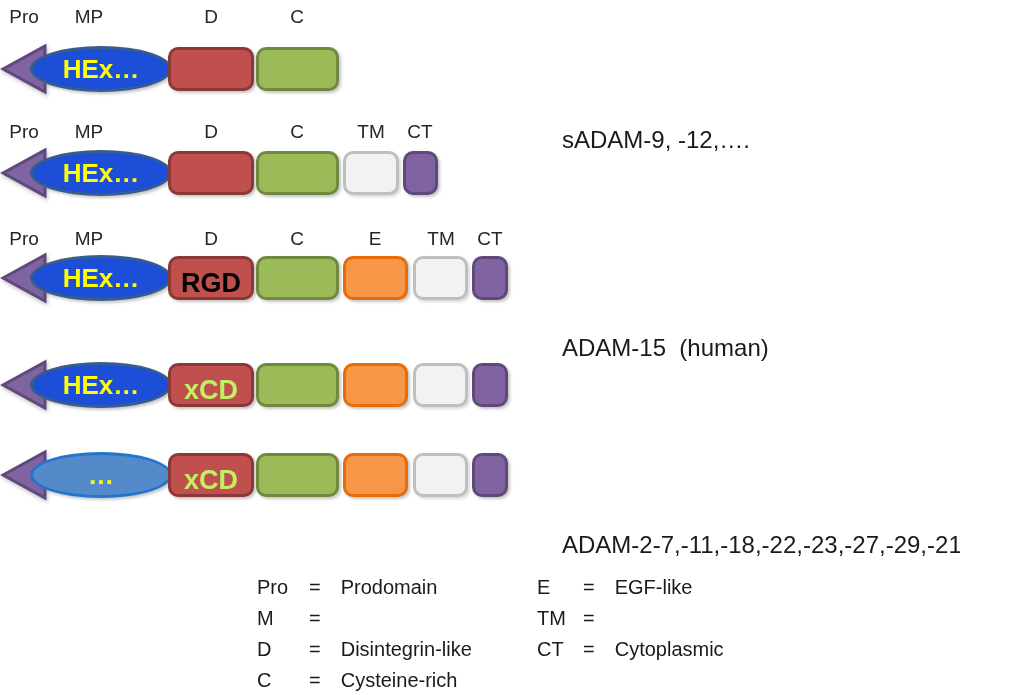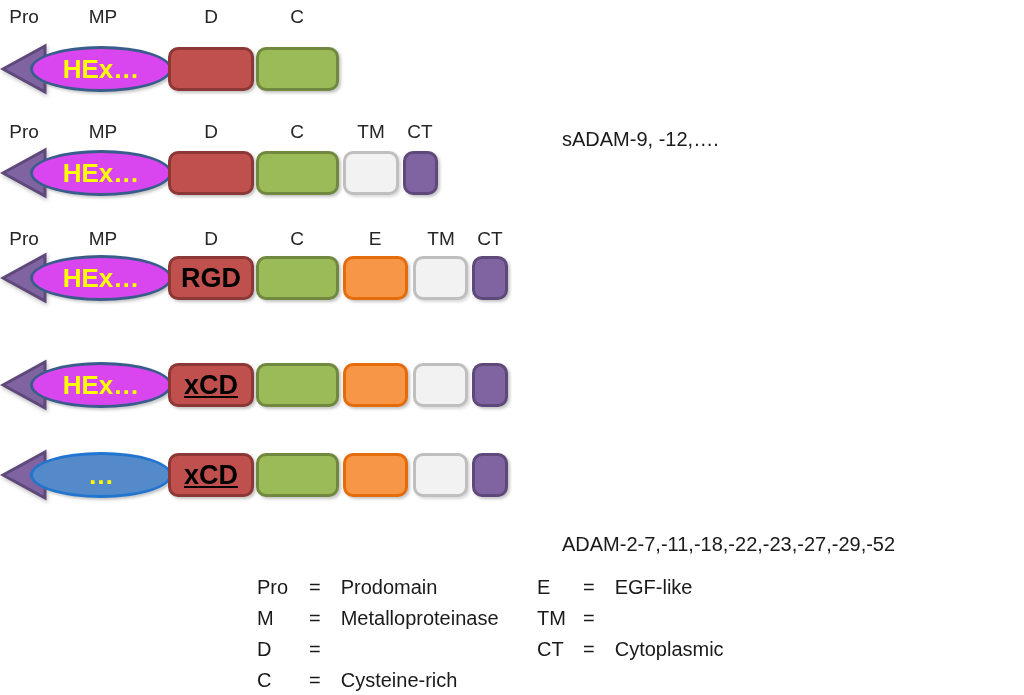--- a/index.html
+++ b/index.html
@@ -3,53 +3,53 @@
 <meta charset="utf-8">
 <style>
   html,body{margin:0;padding:0;background:#fff;}
   .canvas{
     position:relative;width:960px;height:695px;background:#ffffff;
     font-family:"Liberation Sans", sans-serif;overflow:hidden;
   }
   .row{position:absolute;inset:0;}
   
   .lb{position:absolute;width:64px;text-align:center;font-size:19px;color:#262626;}
-  .lb.pro{left:-8px}.lb.mp{left:71px}.lb.d{left:179px}.lb.c{left:265px}.lb.e{left:343px}
+  .lb.pro{left:-8px}.lb.mp{left:57px}.lb.d{left:179px}.lb.c{left:265px}.lb.e{left:343px}
   .lb.tm2{left:339px}.lb.ct2{left:388px}.lb.tm3{left:409px}.lb.ct3{left:458px}
   .r1 .lb{top:6px}.r2 .lb{top:121px}.r3 .lb{top:228px}
   
   .strip{position:absolute;left:0;width:540px;height:52px;}
   .r1 .strip{top:43px}.r2 .strip{top:147px}.r3 .strip{top:252px}.r4 .strip{top:359px}.r5 .strip{top:449px}
   .tri{position:absolute;left:0;top:0;filter:drop-shadow(1px 2px 2px rgba(90,90,90,.4));}
   .ellipse{
     position:absolute;left:30px;top:3px;width:142px;height:46px;border-radius:50%;
-    background:#d946ef;border:3px solid #385D8A;box-sizing:border-box;
+    background:#1d4ed8;border:3px solid #385D8A;box-sizing:border-box;
     display:flex;align-items:center;justify-content:center;
     box-shadow:2px 2px 3px rgba(110,110,110,.4);
   }
   .ellipse.lite{background:#548AC9;border-color:#2175CE;}
   .etext{color:#FFFF00;font-weight:bold;font-size:26px;line-height:1;}
   .box{
     position:absolute;top:4px;height:44px;border-radius:10px;box-sizing:border-box;
     border:3px solid transparent;display:flex;align-items:center;justify-content:center;
     box-shadow:2px 2px 3px rgba(110,110,110,.4);
   }
-  .box.red{left:168px;width:86px;background:#C0504D;border-color:#8C3836;}
+  .box.red{left:168px;width:86px;background:#C0504D;border-color:#8C3836;align-items:flex-end;}
   .box.green{left:256px;width:83px;background:#9BBB59;border-color:#71893F;}
   .box.orange{left:343px;width:65px;background:#F79646;border-color:#E46C0A;}
   .box.tm{background:#F2F2F2;border-color:#BFBFBF;box-shadow:2px 2px 3px rgba(150,150,150,.35);}
   .box.tm.pos2{left:343px;width:56px;}
   .box.tm.pos3{left:413px;width:55px;}
   .box.ct{background:#8064A2;border-color:#5F497A;}
   .box.ct.pos2{left:403px;width:35px;}
   .box.ct.pos3{left:472px;width:36px;}
   .rtext{font-weight:bold;font-size:27px;line-height:1;color:#000;}
-  .rtext.xcd{color:#000000;text-decoration:underline;}
-  
-  .pname{position:absolute;left:562px;font-size:20px;line-height:35px;color:#1a1a1a;white-space:pre;}
+  .rtext.xcd{color:#bef264;}
+  
+  .pname{position:absolute;left:562px;font-size:24px;line-height:35px;color:#1a1a1a;white-space:pre;}
   .r1 .pname{top:52px}.r2 .pname{top:155px}.r3 .pname{top:260px}.r4 .pname{top:348px}.r5 .pname{top:457px}
   
   .legend{position:absolute;top:572px;left:0;width:1024px;font-size:20px;color:#1a1a1a;}
   .lcol{position:absolute;top:0;}
   .lcol.c1{left:257px}.lcol.c2{left:537px}
   .lrow{display:flex;height:31px;align-items:center;white-space:pre;}
   .lterm{display:inline-block;}
   .c1 .lterm{width:52px}.c2 .lterm{width:46px}
   .ldef{margin-left:20px;}
 </style>
@@ -115,20 +115,23 @@
           <span class="etext">HEx…</span>
         </div>
       <div class="box red">
           <span class="rtext">RGD</span>
         </div>
       <div class="box green"></div>
       <div class="box orange"></div>
       <div class="box tm pos3"></div>
       <div class="box ct pos3"></div>
     </div>
+    <div class="pname">
+      <div>ADAM-15  (human)</div>
+    </div>
   </div>
 
   <div class="row r4">
     <div class="strip">
       <svg class="tri" width="48" height="52" viewBox="0 0 48 52">
           <polygon points="45,3 45,49 3,26" fill="#8064A2" stroke="#5F497A" stroke-width="3"></polygon>
         </svg>
       <div class="ellipse">
           <span class="etext">HEx…</span>
         </div>
@@ -154,34 +157,34 @@
         </div>
       <div class="box red">
           <span class="rtext xcd">xCD</span>
         </div>
       <div class="box green"></div>
       <div class="box orange"></div>
       <div class="box tm pos3"></div>
       <div class="box ct pos3"></div>
     </div>
     <div class="pname">
-      <div>ADAM-2-7,-11,-18,-22,-23,-27,-29,-52</div>
+      <div>ADAM-2-7,-11,-18,-22,-23,-27,-29,-21</div>
     </div>
   </div>
 
   <div class="legend">
     <div class="lcol c1">
       <div class="lrow">
         <span class="lterm">Pro</span><span>=</span><span class="ldef">Prodomain</span>
       </div>
       <div class="lrow">
-        <span class="lterm">M</span><span>=</span><span class="ldef">Metalloproteinase</span>
-      </div>
-      <div class="lrow">
-        <span class="lterm">D</span><span>=</span>
+        <span class="lterm">M</span><span>=</span>
+      </div>
+      <div class="lrow">
+        <span class="lterm">D</span><span>=</span><span class="ldef">Disintegrin-like</span>
       </div>
       <div class="lrow">
         <span class="lterm">C</span><span>=</span><span class="ldef">Cysteine-rich</span>
       </div>
     </div>
     <div class="lcol c2">
       <div class="lrow">
         <span class="lterm">E</span><span>=</span><span class="ldef">EGF-like</span>
       </div>
       <div class="lrow">

